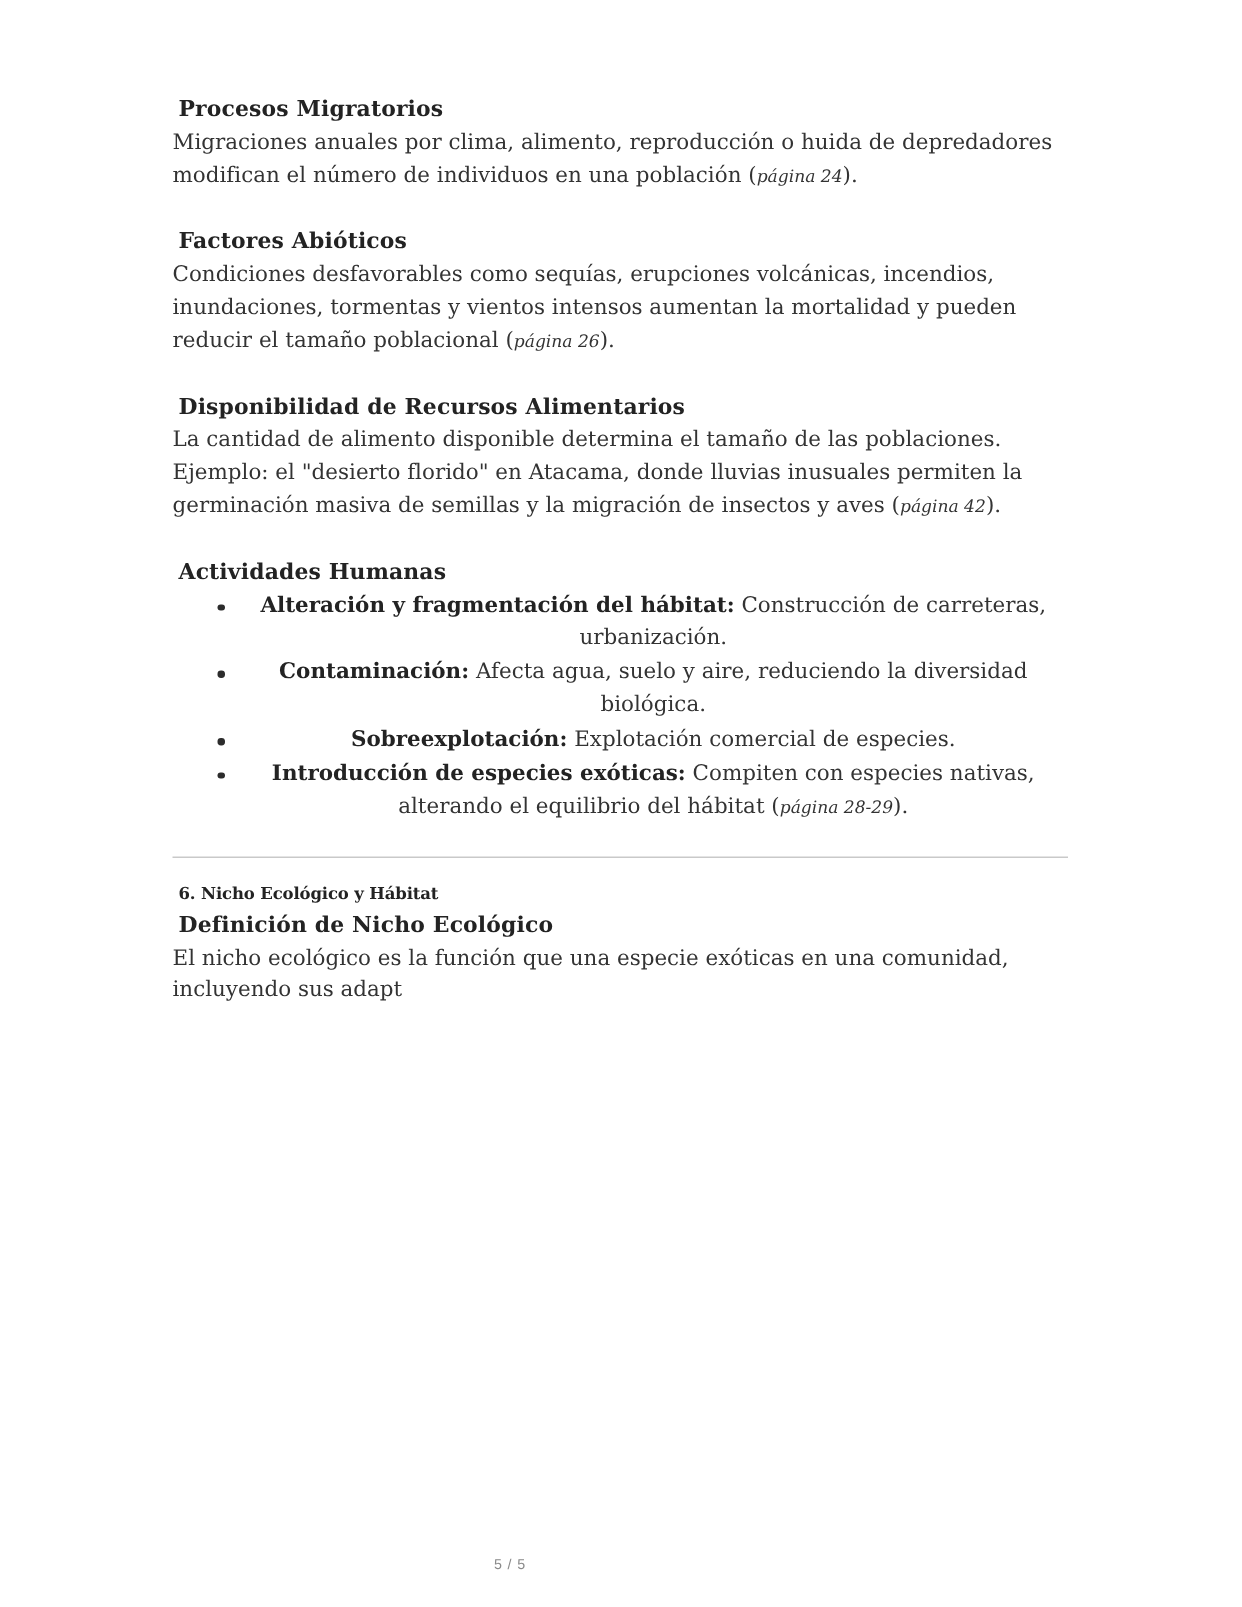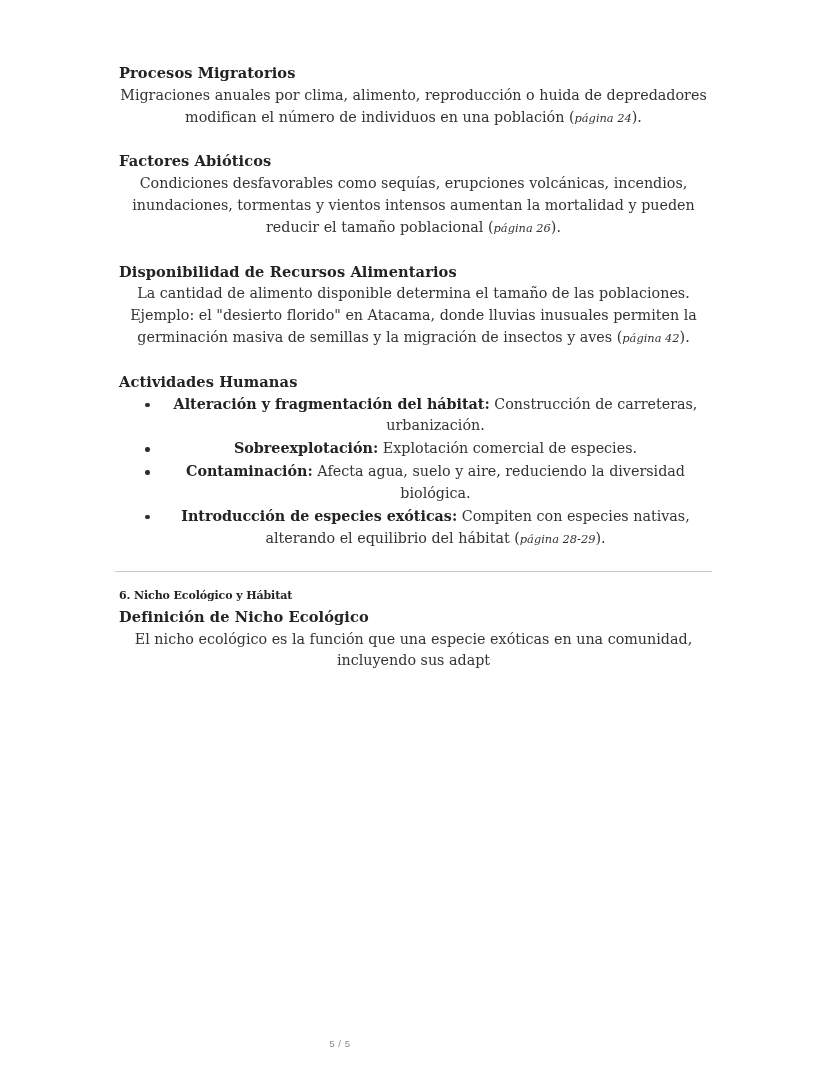--- a/index.html
+++ b/index.html
@@ -50,21 +50,21 @@
     letter-spacing: -0.1px;
   }
 
   
   .para {
     font-family: "DejaVu Serif", "Liberation Serif", serif;
     font-size: 14.3px;
     line-height: 1.53;
     color: #333333;
     margin: 0;
-    text-align: center;
+    text-align: left;
   }
 
   .ref {
     font-style: italic;
     font-size: 11.4px;
   }
 
   
   .block {
     margin-bottom: 24px;
@@ -145,22 +145,22 @@
 
     <div class="block-tight">
       <div class="sub-heading">Disponibilidad de Recursos Alimentarios</div>
       <p class="para"><span>La cantidad de alimento disponible determina el tamaño de las poblaciones. Ejemplo: el "desierto florido" en Atacama, donde lluvias inusuales permiten la germinación masiva de semillas y la migración de insectos y aves (</span><span class="ref">página 42</span><span>).</span></p>
     </div>
 
     <div>
       <div class="sub-heading">Actividades Humanas</div>
       <ul class="bullets">
         <li><span class="run-in">Alteración y fragmentación del hábitat:</span><span> Construcción de carreteras, urbanización.</span><span class="ref"></span><span></span></li>
+        <li><span class="run-in">Contaminación:</span><span> Afecta agua, suelo y aire, reduciendo la diversidad biológica.</span><span class="ref"></span><span></span></li>
         <li><span class="run-in">Sobreexplotación:</span><span> Explotación comercial de especies.</span><span class="ref"></span><span></span></li>
-        <li><span class="run-in">Contaminación:</span><span> Afecta agua, suelo y aire, reduciendo la diversidad biológica.</span><span class="ref"></span><span></span></li>
         <li><span class="run-in">Introducción de especies exóticas:</span><span> Compiten con especies nativas, alterando el equilibrio del hábitat (</span><span class="ref">página 28-29</span><span>).</span></li>
       </ul>
     </div>
 
     <hr class="divider">
 
     <div>
       <div class="section-heading">6. Nicho Ecológico y Hábitat</div>
       <div class="sub-heading">Definición de Nicho Ecológico</div>
       <p class="para">El nicho ecológico es la función que una especie exóticas en una comunidad, incluyendo sus adapt</p>

